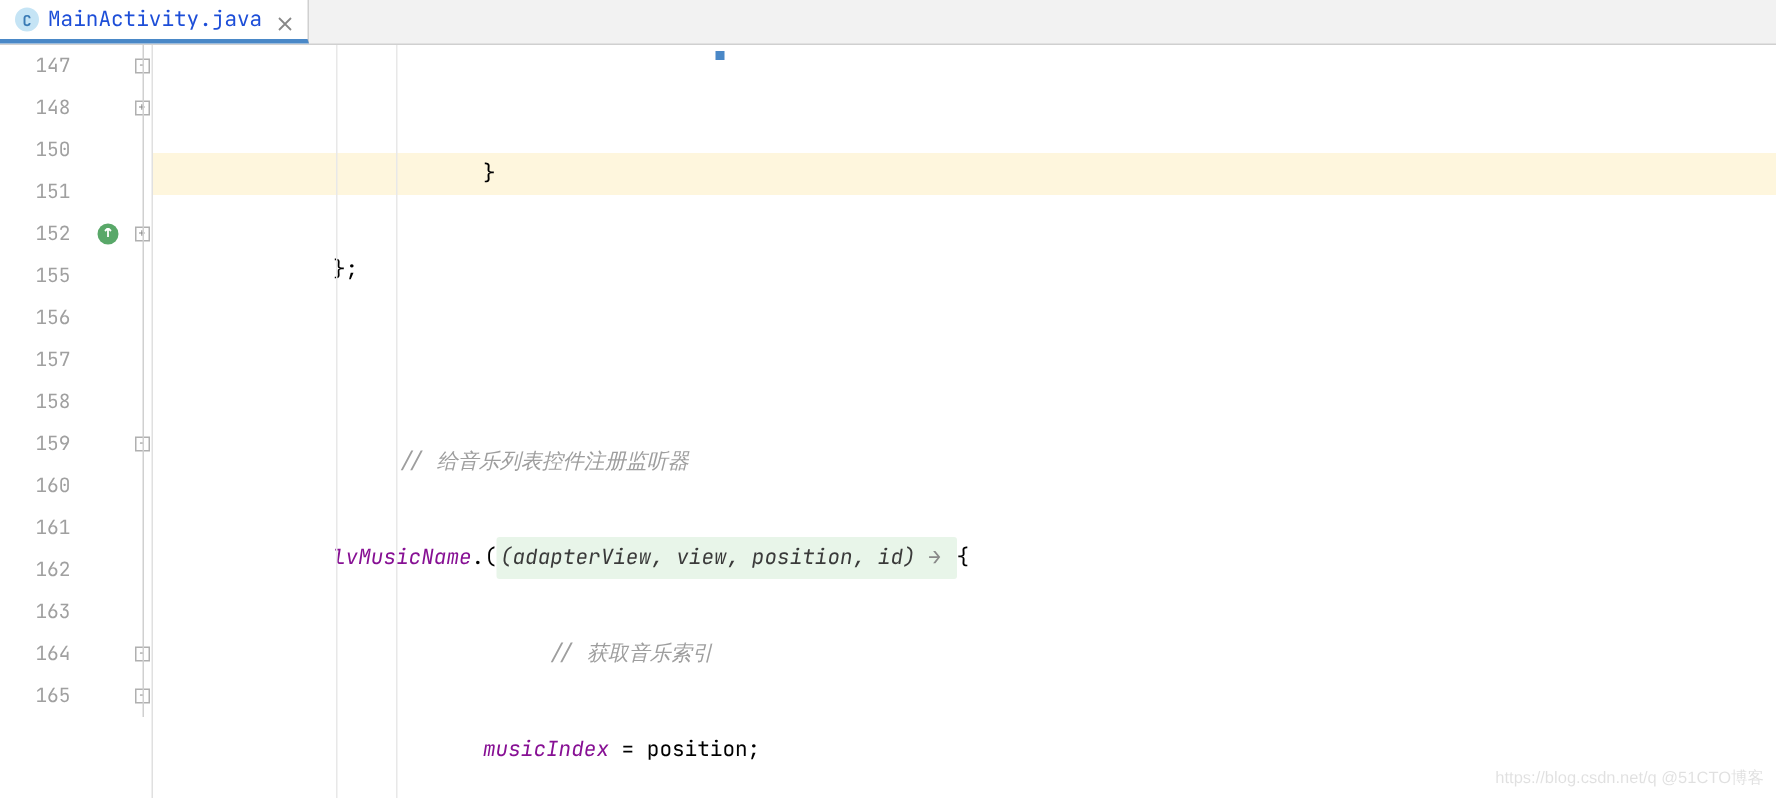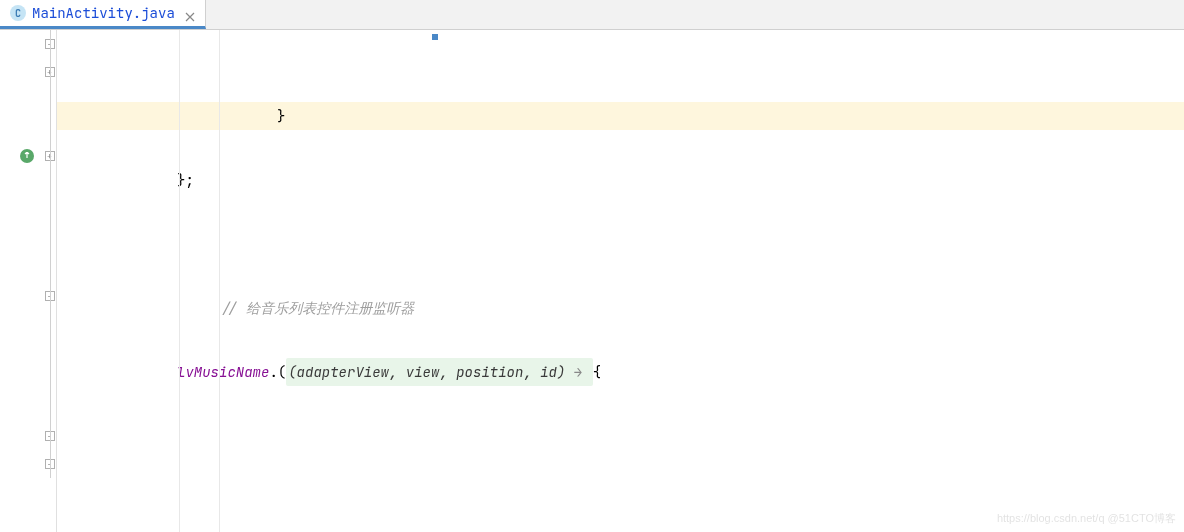--- a/index.html
+++ b/index.html
@@ -200,20 +200,38 @@
     <div class="ln">&nbsp;</div>
       <div class="ln">&nbsp;</div>
       <div class="ln">&nbsp;</div>
       <div class="ln">&nbsp;</div>
     <div class="ln">&nbsp;</div>
       <div class="ln">&nbsp;</div>
       <div class="ln">&nbsp;</div>
       <div class="ln">&nbsp;</div>
   </div>
 
+  <div class="line-numbers">
+    <div class="ln">147</div>
+    <div class="ln">148</div>
+    <div class="ln">150</div>
+    <div class="ln">151</div>
+    <div class="ln">152</div>
+    <div class="ln">155</div>
+    <div class="ln">156</div>
+    <div class="ln">157</div>
+    <div class="ln">158</div>
+    <div class="ln">159</div>
+    <div class="ln">160</div>
+    <div class="ln">161</div>
+    <div class="ln">162</div>
+    <div class="ln">163</div>
+    <div class="ln">164</div>
+    <div class="ln">165</div>
+  </div>
 
   <div class="gutter-icons">
     <div class="gi"></div>
       <div class="gi"></div>
       <div class="gi"></div>
       <div class="gi"></div>
     <div class="gi">
       <span class="vcs-marker">
           <svg viewBox="0 0 8 8">
             <path d="M4 0 L4 6 M4 0 L2 2 M4 0 L6 2" stroke="#fff" stroke-width="1.2" fill="none"></path>
@@ -294,20 +312,22 @@
     <div class="indent-guides-container">
       <div class="vguide" style="left:20px"></div>
       <div class="vguide" style="left:60px"></div>
     </div>
 
     <div class="line hl-yellow"><span style="width:220px;display:inline-block"></span><span class="c-text">}</span><span class="caret-marker" style="left:375px;top:4px"></span></div>
     <div class="line"><span style="width:120px;display:inline-block"></span><span class="c-text">};</span></div>
     <div class="line"></div>
     <div class="line"><span style="width:120px;display:inline-block"></span><span class="c-comment">// 给音乐列表控件注册监听器</span></div>
     <div class="line"><span style="width:120px;display:inline-block"></span><span class="c-field">lvMusicName</span><span class="c-text">.</span><span class="c-text">(</span><span class="hl-green"><span class="c-param">(adapterView, view, position, id)</span><span class="c-arrow"> → </span></span><span class="c-text">{</span></div>
+    <div class="line"><span style="width:220px;display:inline-block"></span><span class="c-comment">// 获取音乐索引</span></div>
+    <div class="line"><span style="width:220px;display:inline-block"></span><span class="c-field">musicIndex</span><span class="c-text"> = </span><span class="c-text">position</span><span class="c-text">;</span></div>
     
     
     
     
     
     
     
     
     
   </div>

